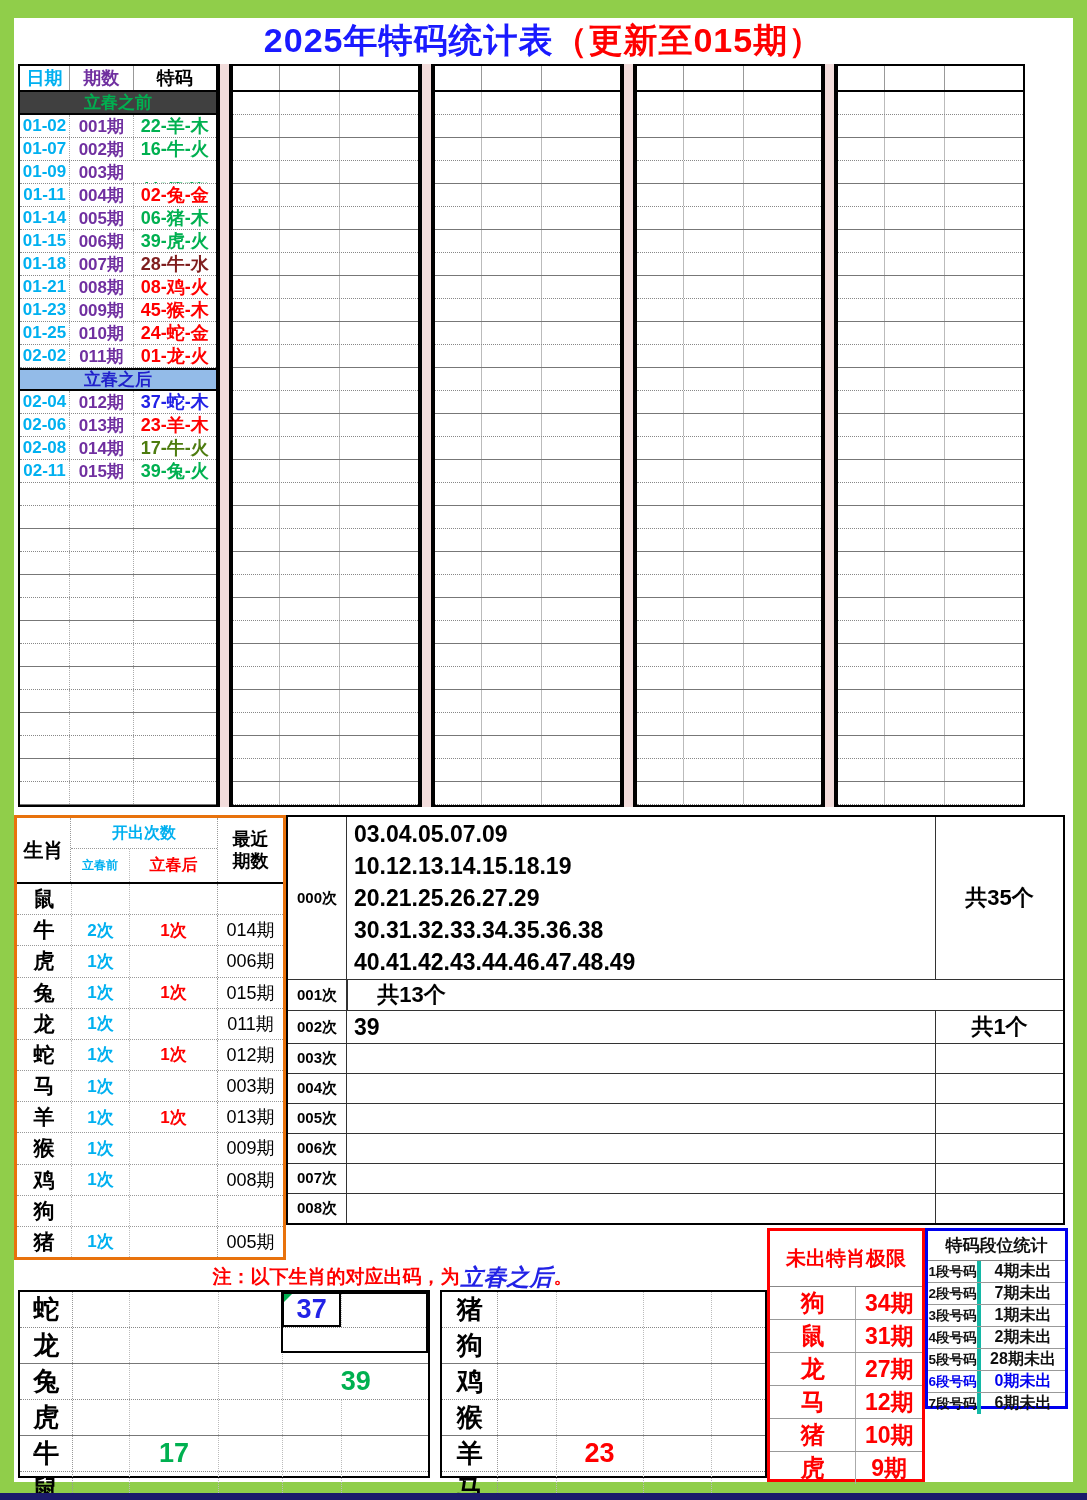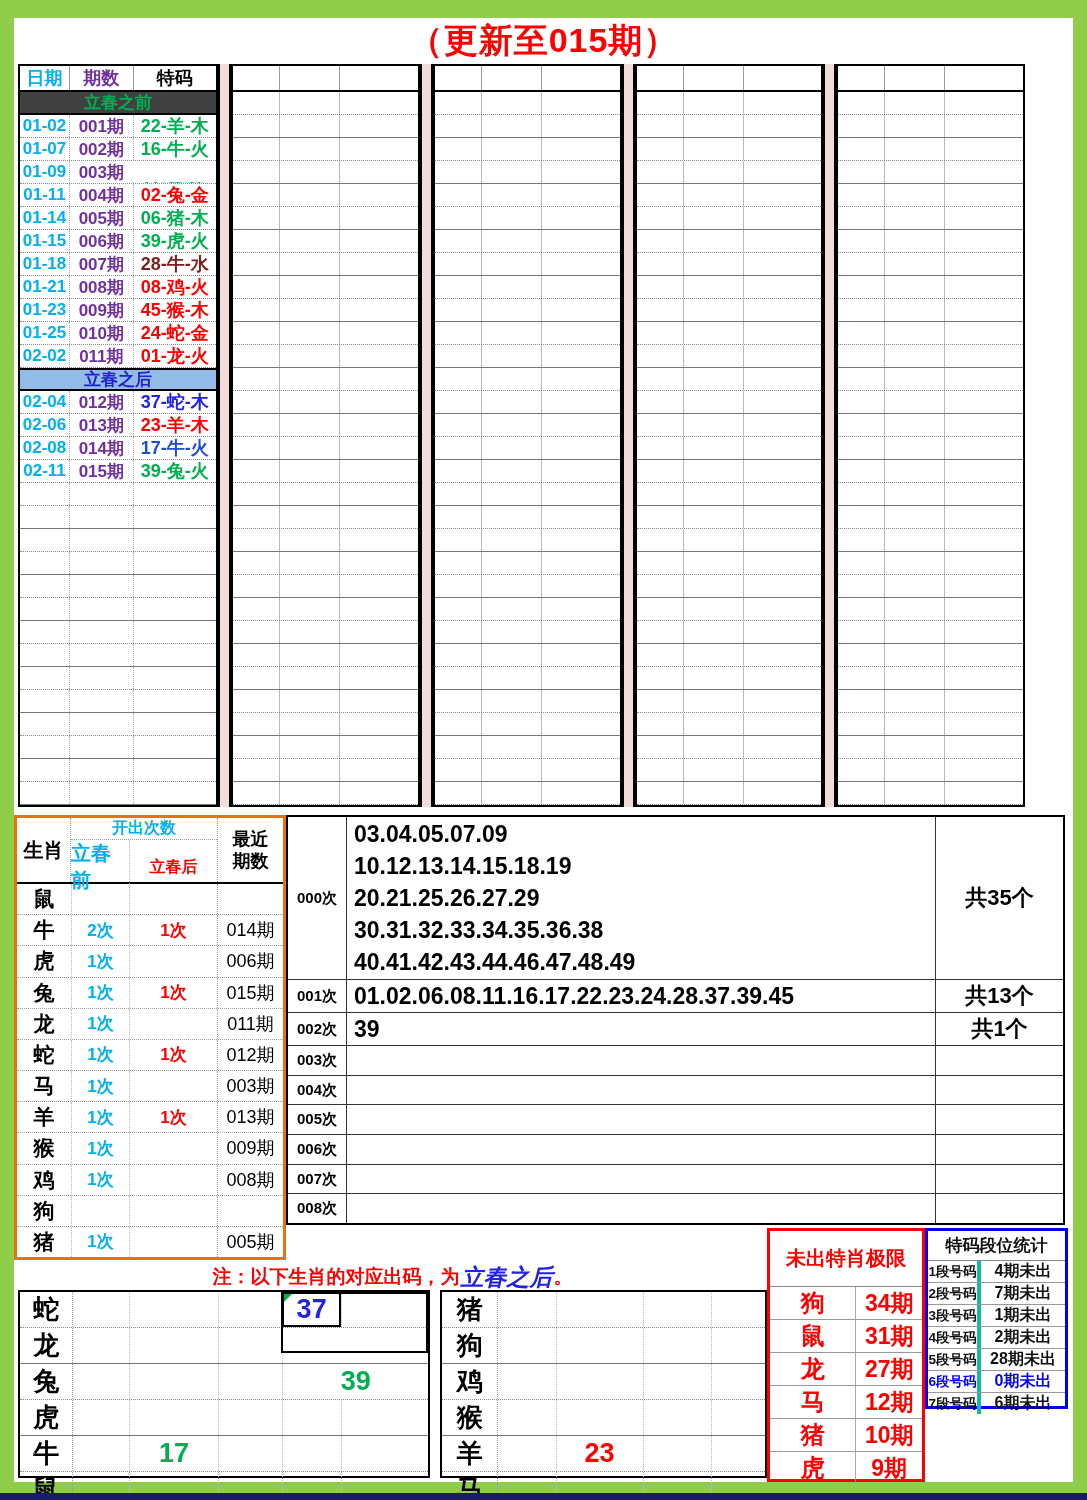--- a/index.html
+++ b/index.html
@@ -46,21 +46,21 @@
           border:3px solid #E8720C;box-sizing:border-box;background:#fff;
           display:flex;flex-direction:column;}
   .zhead{height:64px;flex:none;display:flex;border-bottom:2px solid #000;}
   .zh-name{width:54px;display:flex;align-items:center;justify-content:center;
            font-size:20px;font-weight:bold;border-right:1px dotted #999;box-sizing:border-box;}
   .zh-mid{width:146px;display:flex;flex-direction:column;box-sizing:border-box;}
   .zh-top{height:31px;display:flex;align-items:center;justify-content:center;
           color:#00B0F0;font-size:16px;font-weight:bold;border-bottom:1px dotted #999;box-sizing:border-box;}
   .zh-bot{flex:1;display:flex;}
   .zh-before{width:58px;display:flex;align-items:center;justify-content:center;
-             color:#00B0F0;font-size:20px;font-weight:bold;}
+             color:#00B0F0;font-size:12px;font-weight:bold;}
   .zh-after{flex:1;display:flex;align-items:center;justify-content:center;
             color:#FF0000;font-size:16px;font-weight:bold;border-left:1px dotted #bbb;box-sizing:border-box;}
   .zh-recent{flex:1;display:flex;flex-direction:column;align-items:center;justify-content:center;
              font-size:18px;font-weight:bold;line-height:22px;border-left:1px dotted #999;box-sizing:border-box;}
   .zrow{flex:1;display:flex;border-bottom:1px dotted #999;box-sizing:border-box;}
   .zrow:last-child{border-bottom:none;}
   .zcell{display:flex;align-items:center;justify-content:center;box-sizing:border-box;}
   .z-name{width:54px;font-size:21px;font-weight:bold;}
   .z-before{width:58px;color:#00B0F0;font-size:17px;font-weight:bold;border-left:1px dotted #bbb;}
   .z-after{width:88px;color:#FF0000;font-size:17px;font-weight:bold;border-left:1px dotted #bbb;}
@@ -137,20 +137,21 @@
   .sval{flex:1;display:flex;align-items:center;justify-content:center;
         font-size:16px;font-weight:bold;color:inherit;}
 </style>
 </head>
 <body>
 
 <div class="canvas">
   <div class="content">
 
     <div class="title-row">
+      <span class="title-main">2025年特码统计表</span>
       <span class="title-suffix">（更新至015期）</span>
     </div>
 
     <div class="top-table">
       <div class="tgroup g1">
         <div class="thead">
           <div class="hcell c1 hdr-date">日期</div>
           <div class="hcell c2 hdr-period">期数</div>
           <div class="hcell c3 hdr-code">特码</div>
         </div>
@@ -205,21 +206,21 @@
             <div class="cell c1 date">02-04</div>
             <div class="cell c2 period">012期</div>
             <div class="cell c3 code" style="color: rgb(34, 34, 230);">37-蛇-木</div>
           </div><div class="trow">
             <div class="cell c1 date">02-06</div>
             <div class="cell c2 period">013期</div>
             <div class="cell c3 code" style="color: rgb(255, 0, 0);">23-羊-木</div>
           </div><div class="trow">
             <div class="cell c1 date">02-08</div>
             <div class="cell c2 period">014期</div>
-            <div class="cell c3 code" style="color: #1d4ed8;">17-牛-火</div>
+            <div class="cell c3 code" style="color: #4d7c0f;">17-牛-火</div>
           </div><div class="trow">
             <div class="cell c1 date">02-11</div>
             <div class="cell c2 period">015期</div>
             <div class="cell c3 code" style="color: rgb(0, 176, 80);">39-兔-火</div>
           </div></div>
         <div class="rep alt"><div class="trow">
             <div class="cell c1"></div>
             <div class="cell c2"></div>
             <div class="cell c3"></div>
           </div><div class="trow">
@@ -883,23 +884,20 @@
 
     <div class="counts">
       <div class="rep"><div class="crow">
           <div class="clabel">000次</div>
           <div class="cnums">
             <div class="rep"><div class="cline">03.04.05.07.09</div><div class="cline">10.12.13.14.15.18.19</div><div class="cline">20.21.25.26.27.29</div><div class="cline">30.31.32.33.34.35.36.38</div><div class="cline">40.41.42.43.44.46.47.48.49</div></div>
           </div>
           <div class="ctotal">共35个</div>
         </div><div class="crow">
           <div class="clabel">001次</div>
-          <div class="cnums">
-            <div class="rep"><div class="cline">01.02.06.08.11.16.17.22.23.24.28.37.39.45</div></div>
-          </div>
           <div class="ctotal">共13个</div>
         </div><div class="crow">
           <div class="clabel">002次</div>
           <div class="cnums">
             <div class="rep"><div class="cline">39</div></div>
           </div>
           <div class="ctotal">共1个</div>
         </div><div class="crow">
           <div class="clabel">003次</div>
           <div class="cnums">

